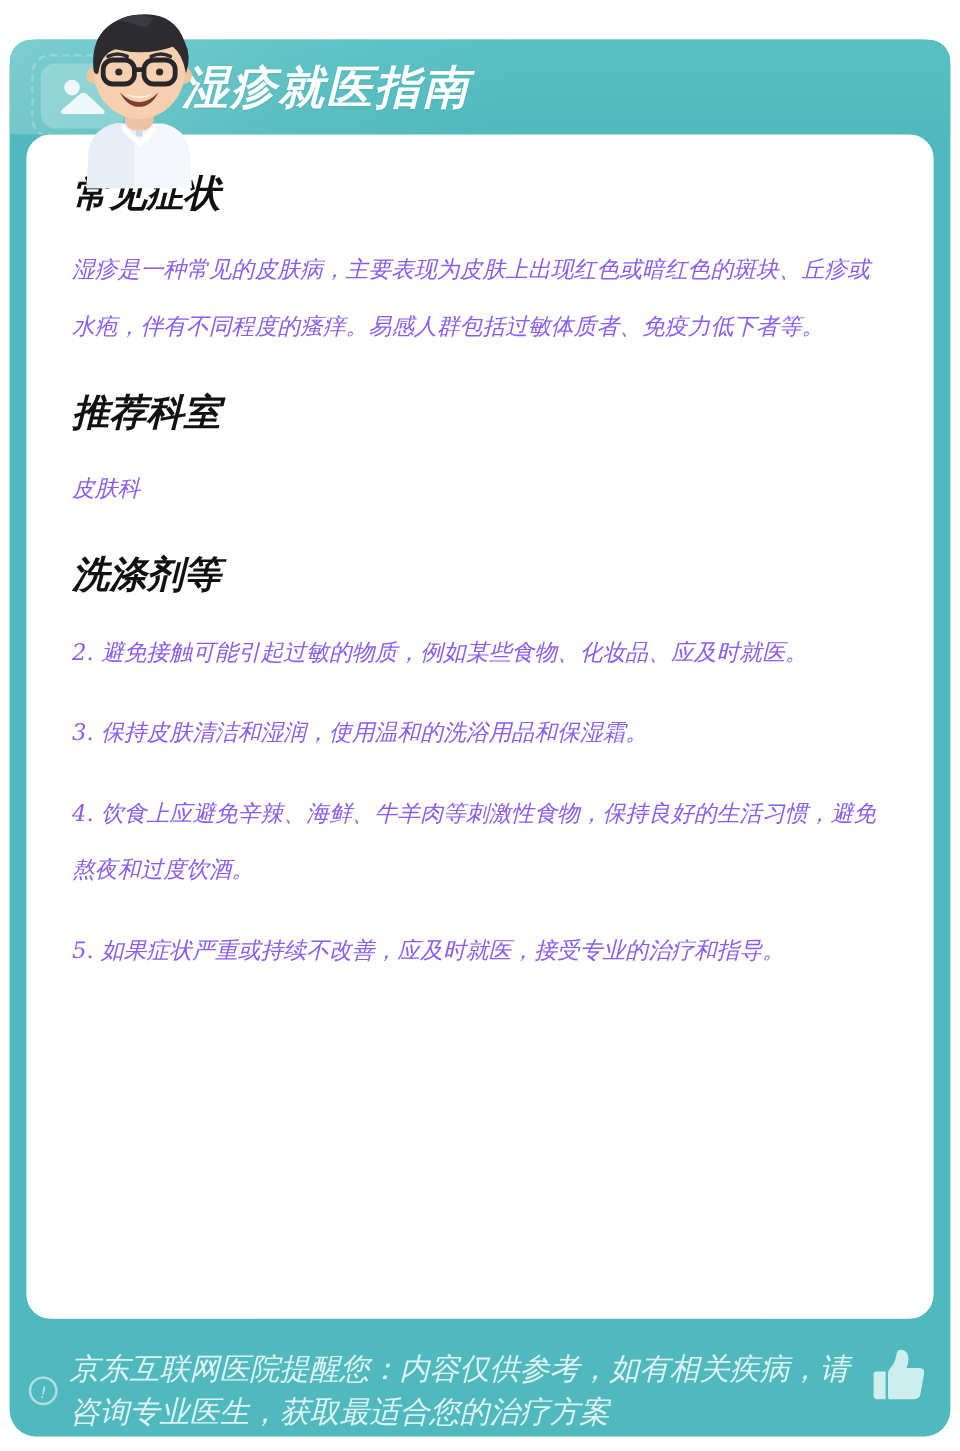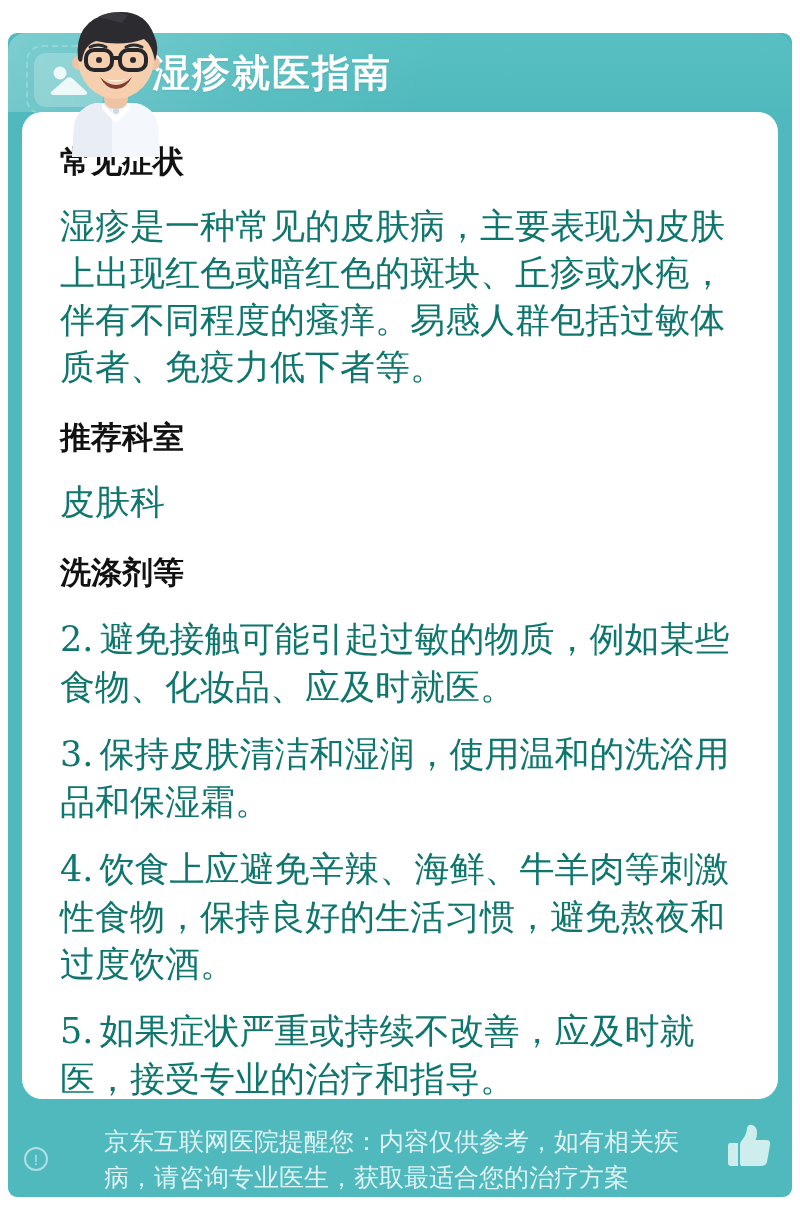--- a/index.html
+++ b/index.html
@@ -8,21 +8,22 @@
     width: 800px; height: 1209px;
     background: #ffffff;
     font-family: "Liberation Sans", "DejaVu Sans", sans-serif;
     overflow: hidden;
   }
   .poster {
     position: relative;
     margin: 33px 8px 12px 8px;
     height: 1164px;
     background: #4fb9bd;
-    border-radius: 9px;
+    border-radius: 22px;
+    font-style: italic;
   }
   
   .header {
     position: relative;
     height: 79px;
     border-radius: 18px 18px 0 0;
     background: linear-gradient(100deg, rgba(255,255,255,0.22) 0%, rgba(255,255,255,0.06) 30%, rgba(255,255,255,0) 55%),
                 linear-gradient(180deg, #58c0c2 0%, #4fb9bd 100%);
     overflow: visible;
   }
@@ -70,22 +71,22 @@
   }
   .card h2 {
     font-size: 31px;
     font-weight: 700;
     color: #111111;
     line-height: 44px;
     margin-top: 26px;
   }
   .card h2:first-child { margin-top: 4px; }
   .card p, .tip {
-    font-size: 35px;
-    color: #0f766e;
+    font-size: 19px;
+    color: #8b5cf6;
     line-height: 47px;
     margin-top: 18px;
   }
   .tip { margin-top: 20px; }
   .tip-num {
     font-family: "DejaVu Serif", "Liberation Serif", serif;
     margin-right: 6px;
   }
   
   .footer {
@@ -103,21 +104,20 @@
     font-size: 14px;
     line-height: 22px;
     text-align: center;
     margin-right: 10px;
   }
   .disclaimer {
     color: rgba(255,255,255,0.82);
     font-size: 25px;
     line-height: 36px;
     max-width: 690px;
-    margin-left: 46px;
   }
   .thumb-icon {
     position: absolute;
     right: 20px; top: 22px;
     width: 46px; height: 50px;
     cursor: pointer;
   }
 </style>
 </head>
 <body>

